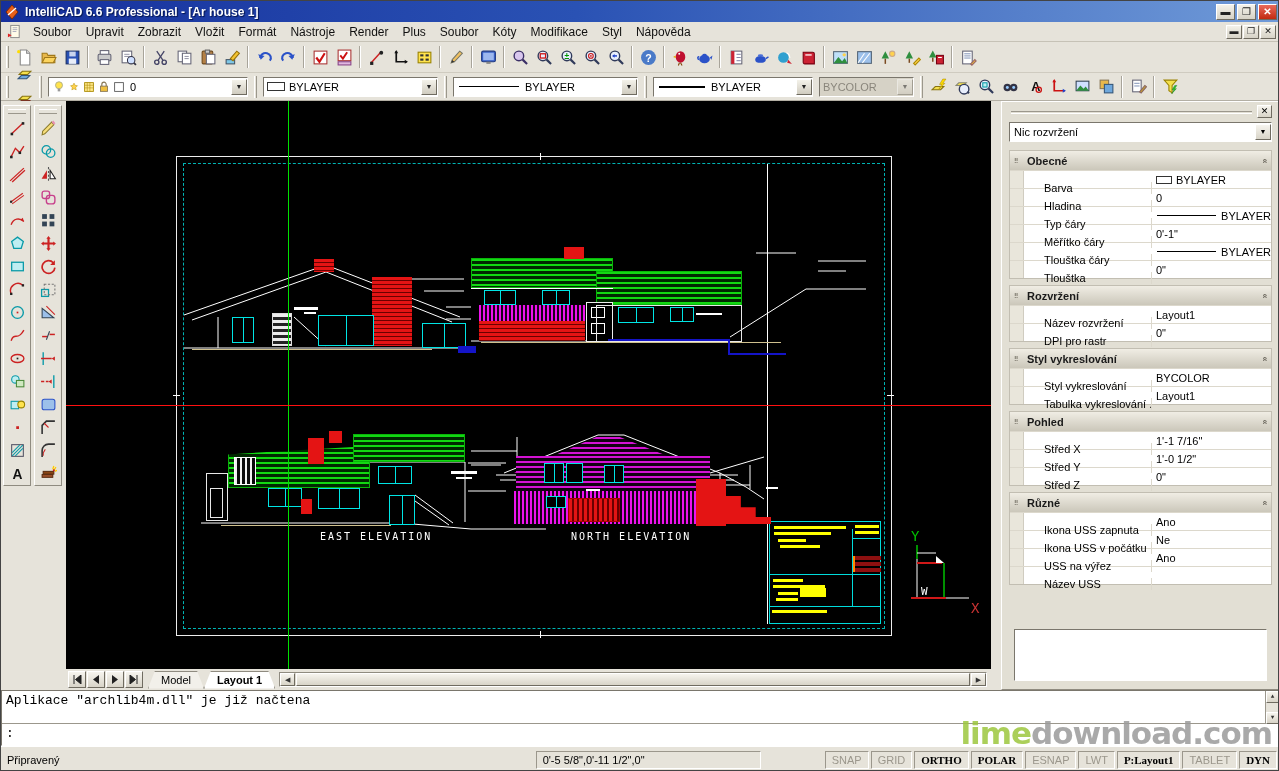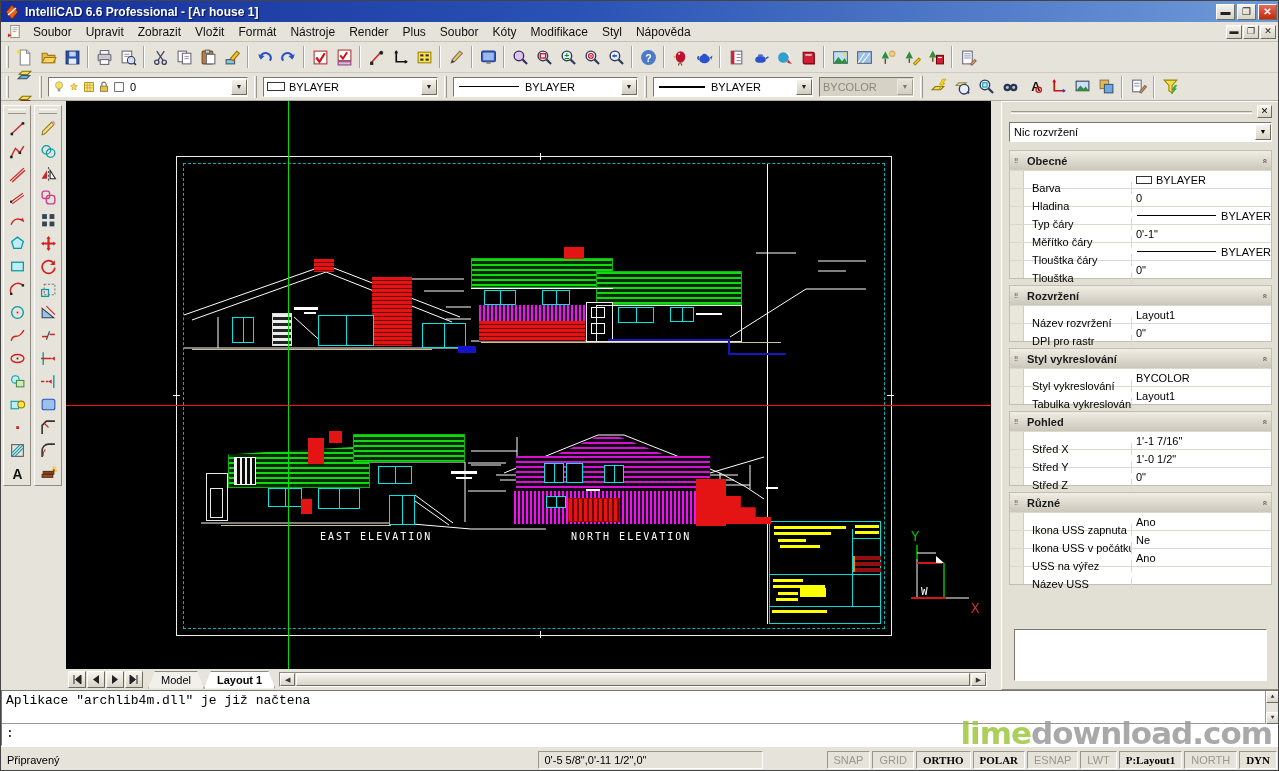--- a/index.html
+++ b/index.html
@@ -80,21 +80,21 @@
   .panel-top{height:14px;position:relative;margin-bottom:3px;}
   .panel-top .groove{position:absolute;left:2px;right:20px;top:6px;height:3px;border-top:1px solid #9b978c;border-bottom:1px solid #fff;}
   .panel-close{position:absolute;right:0;top:0;width:15px;height:13px;font-size:9px;line-height:11px;text-align:center;background:linear-gradient(#f6f4ee,#d8d4c8);border:1px solid;border-color:#fff #6f6b60 #6f6b60 #fff;}
   .sel-combo{height:20px;background:#fff;border:1px solid;border-color:#7a766c #fff #fff #7a766c;display:flex;align-items:center;font-size:11px;padding-left:4px;margin-bottom:8px;}
   .section{margin-bottom:6px;border:1px solid #c2beb2;}
   .sec-head{height:19px;background:linear-gradient(#f0ede4,#cbc7ba);display:flex;align-items:center;font-size:11px;font-weight:bold;color:#1a1a1a;padding:0 4px;}
   .sec-grip{width:8px;color:#8a867a;font-size:8px;letter-spacing:-1px;margin-right:5px;}
   .sec-chev{margin-left:auto;color:#6a665c;font-size:9px;}
   .prow{display:flex;height:18px;background:#fff;border-top:1px solid #dcd8cc;font-size:11px;align-items:center;}
   .prow .gut{width:14px;align-self:stretch;background:#e9e6db;border-right:1px solid #d0ccc0;}
-  .prow .lbl{width:108px;padding-left:8px;border-right:1px solid #dcd8cc;color:#000;overflow:hidden;white-space:nowrap;margin-top:16px;}
+  .prow .lbl{width:128px;padding-left:20px;border-right:1px solid #dcd8cc;color:#000;overflow:hidden;white-space:nowrap;margin-top:16px;}
   .prow .val{flex:1;padding-left:4px;display:flex;align-items:center;color:#000;overflow:hidden;white-space:nowrap;}
   .val .sw{width:16px;height:8px;}
   .val .vline{flex:1;height:1px;background:#000;margin:0 5px 0 1px;}
   .panel-box{position:absolute;left:12px;right:12px;bottom:8px;height:52px;background:#fff;border:1px solid;border-color:#7a766c #fff #fff #7a766c;}
   
   .cmd{position:absolute;left:0;top:689px;width:1279px;height:56px;background:#fff;border:1px solid;border-color:#7a766c #fff #fff #7a766c;font-family:"Liberation Mono","DejaVu Sans Mono",monospace;font-size:13px;color:#000;}
   .cmd-hist{position:absolute;left:0;top:0;right:14px;height:33px;border-bottom:1px solid #9b978c;padding:2px 4px;}
   .cmd-prompt{position:absolute;left:0;bottom:0;height:21px;padding:2px 4px;}
   .cmd-scroll{position:absolute;right:0;top:0;width:14px;height:33px;background:#e6e3da;border-left:1px solid #9b978c;}
   .cmd-scroll .sb{position:absolute;left:0;width:13px;height:12px;background:linear-gradient(#f6f4ee,#d8d4c8);border:1px solid;border-color:#fff #6f6b60 #6f6b60 #fff;font-size:6px;text-align:center;line-height:10px;color:#333;}
@@ -1298,21 +1298,21 @@
     <span class="st-cell st-coords">0'-5 5/8",0'-11 1/2",0"</span>
     <span class="st-gap"></span>
     <span id="status-toggles" style="display:flex;">
         <span class="st-cell tog off">SNAP</span>
         <span class="st-cell tog off">GRID</span>
         <span class="st-cell tog on">ORTHO</span>
         <span class="st-cell tog on">POLAR</span>
         <span class="st-cell tog off">ESNAP</span>
         <span class="st-cell tog off">LWT</span>
         <span class="st-cell tog on">P:Layout1</span>
-        <span class="st-cell tog off">NORTH</span>
+        <span class="st-cell tog off">TABLET</span>
         <span class="st-cell tog on">DYN</span>
       </span>
   </div>
 
   <div class="watermark">
     <span class="wm1">lime</span><span class="wm2">download.com</span>
   </div>
 
 </div>
 

